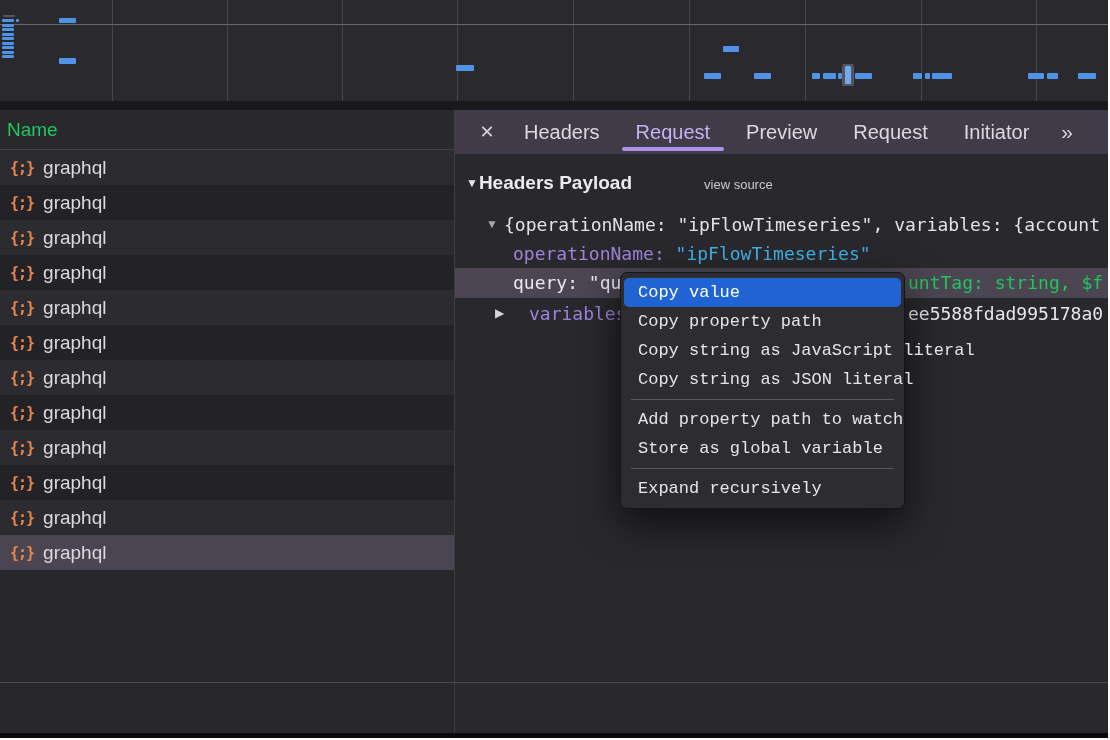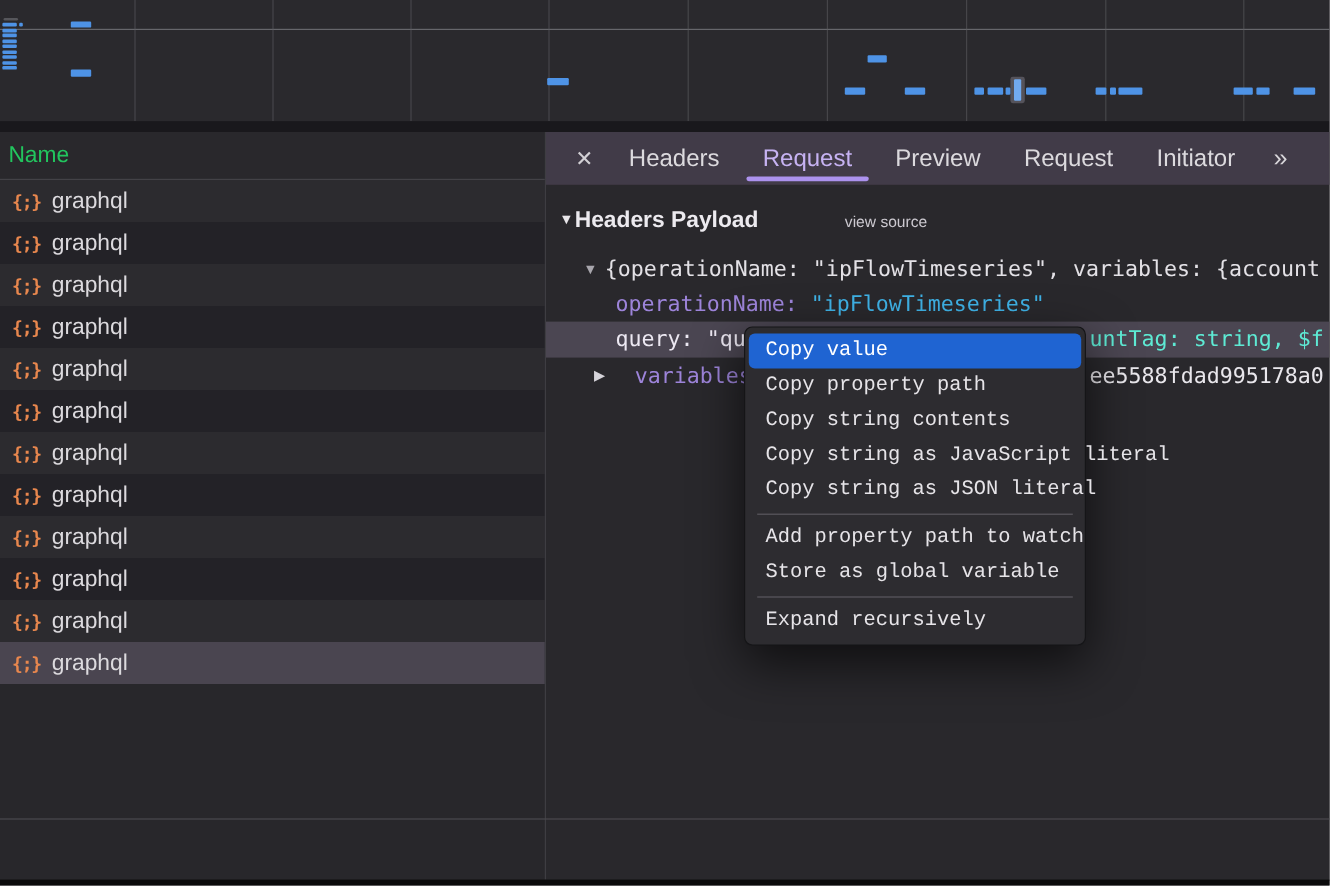--- a/index.html
+++ b/index.html
@@ -45,21 +45,21 @@
   .code-wh{color:#e3e1e6;}
   .key{color:#9d84da;}
   .str{color:#3fb2e6;}
   .row-preview{top:100px;}
   .row-preview .tri{left:31px;}
   .row-preview .line{position:absolute;left:49px;}
   .row-op{top:129px;}
   .row-op .line{position:absolute;left:58px;}
   .row-query{top:158px;height:30px;line-height:30px;background:#4b4652;}
   .row-query .line{position:absolute;left:58px;color:#ece8f2;}
-  .row-query .frag-right{position:absolute;left:453px;color:#5eead4;}
+  .row-query .frag-right{position:absolute;left:453px;color:#22c55e;}
   .row-vars{top:189px;}
   .row-vars .tri{left:40px;color:#d6d4da;}
   .row-vars .line{position:absolute;left:74px;}
   .row-vars .frag-right{position:absolute;left:453px;color:#e9e7ec;}
 
   
   .hline-summary{position:absolute;left:0;top:682px;width:1108px;height:1px;background:#4b4a4f;}
   .bottom-bar{position:absolute;left:0;top:733px;width:1108px;height:5px;background:#0a0a0b;}
 
   
@@ -208,21 +208,20 @@
       <span class="frag-right">ee5588fdad995178a0</span>
     </div>
   </div>
 
   <div class="hline-summary"></div>
   <div class="bottom-bar"></div>
 
   <div class="menu">
       <div class="menu-item highlighted">Copy value</div>
       <div class="menu-item">Copy property path</div>
-      <div class="menu-item">Copy string contents</div>
       <div class="menu-item">Copy string as JavaScript literal</div>
       <div class="menu-item">Copy string as JSON literal</div>
       <div class="menu-sep"></div>
       <div class="menu-item">Add property path to watch</div>
       <div class="menu-item">Store as global variable</div>
       <div class="menu-sep"></div>
       <div class="menu-item">Expand recursively</div>
     </div>
 
 </div>

